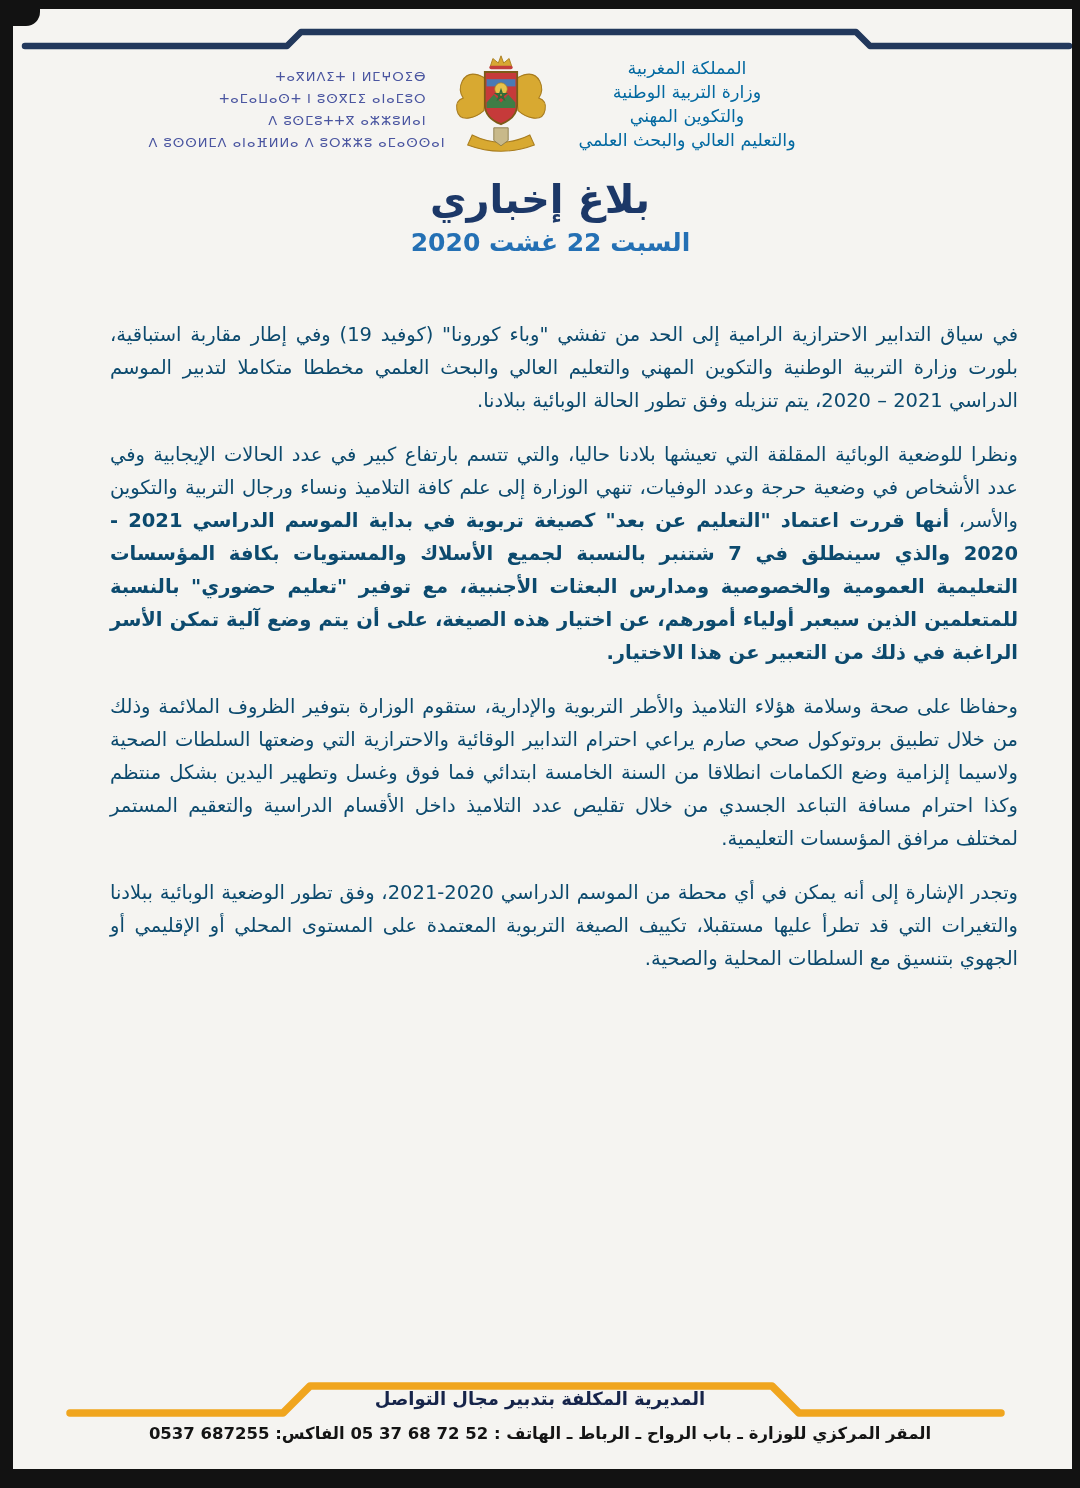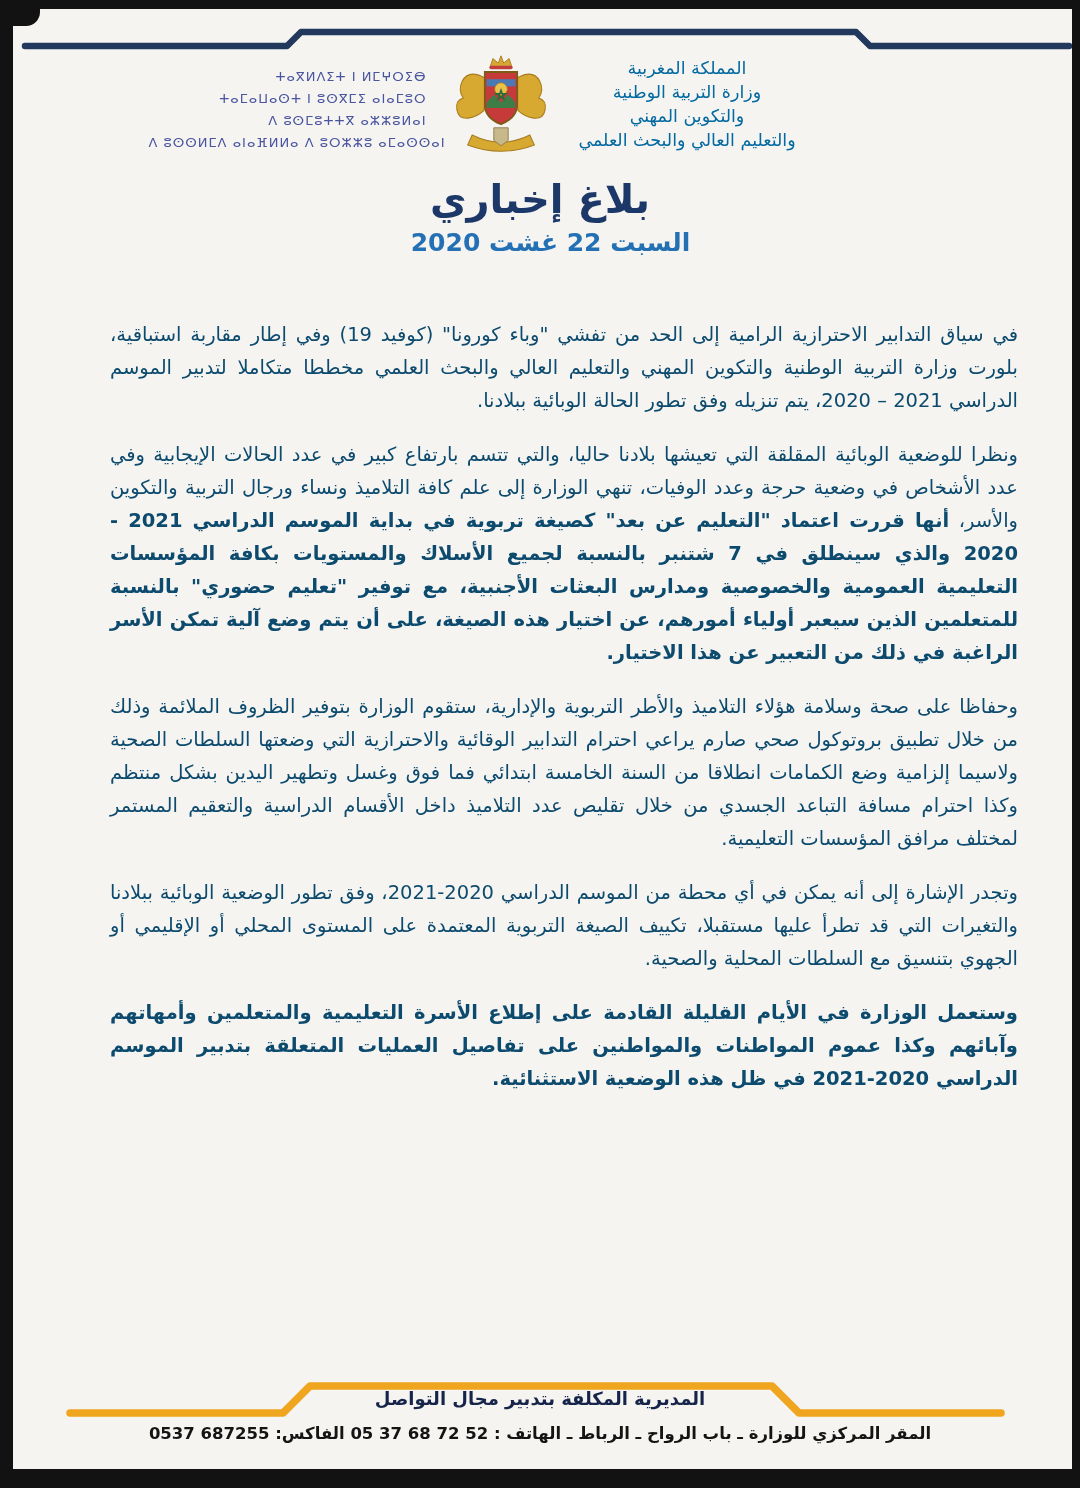--- a/index.html
+++ b/index.html
@@ -83,21 +83,20 @@
   </div>
 
   <div class="title">بلاغ إخباري</div>
   <div class="date">السبت 22 غشت 2020</div>
 
   <div class="bodytext">
       <p><span>في سياق التدابير الاحترازية الرامية إلى الحد من تفشي "وباء كورونا" (كوفيد 19) وفي إطار مقاربة استباقية، بلورت وزارة التربية الوطنية والتكوين المهني والتعليم العالي والبحث العلمي مخططا متكاملا لتدبير الموسم الدراسي 2021 – 2020، يتم تنزيله وفق تطور الحالة الوبائية ببلادنا.</span></p>
       <p><span>ونظرا للوضعية الوبائية المقلقة التي تعيشها بلادنا حاليا، والتي تتسم بارتفاع كبير في عدد الحالات الإيجابية وفي عدد الأشخاص في وضعية حرجة وعدد الوفيات، تنهي الوزارة إلى علم كافة التلاميذ ونساء ورجال التربية والتكوين والأسر، </span><span class="b">أنها قررت اعتماد "التعليم عن بعد" كصيغة تربوية في بداية الموسم الدراسي 2021 - 2020 والذي سينطلق في 7 شتنبر بالنسبة لجميع الأسلاك والمستويات بكافة المؤسسات التعليمية العمومية والخصوصية ومدارس البعثات الأجنبية، مع توفير "تعليم حضوري" بالنسبة للمتعلمين الذين سيعبر أولياء أمورهم، عن اختيار هذه الصيغة، على أن يتم وضع آلية تمكن الأسر الراغبة في ذلك من التعبير عن هذا الاختيار.</span></p>
       <p><span>وحفاظا على صحة وسلامة هؤلاء التلاميذ والأطر التربوية والإدارية، ستقوم الوزارة بتوفير الظروف الملائمة وذلك من خلال تطبيق بروتوكول صحي صارم يراعي احترام التدابير الوقائية والاحترازية التي وضعتها السلطات الصحية ولاسيما إلزامية وضع الكمامات انطلاقا من السنة الخامسة ابتدائي فما فوق وغسل وتطهير اليدين بشكل منتظم وكذا احترام مسافة التباعد الجسدي من خلال تقليص عدد التلاميذ داخل الأقسام الدراسية والتعقيم المستمر لمختلف مرافق المؤسسات التعليمية.</span></p>
       <p><span>وتجدر الإشارة إلى أنه يمكن في أي محطة من الموسم الدراسي 2020-2021، وفق تطور الوضعية الوبائية ببلادنا والتغيرات التي قد تطرأ عليها مستقبلا، تكييف الصيغة التربوية المعتمدة على المستوى المحلي أو الإقليمي أو الجهوي بتنسيق مع السلطات المحلية والصحية.</span></p>
-      <p><span class="b">وستعمل الوزارة في الأيام القليلة القادمة على إطلاع الأسرة التعليمية والمتعلمين وأمهاتهم وآبائهم وكذا عموم المواطنات والمواطنين على تفاصيل العمليات المتعلقة بتدبير الموسم الدراسي 2020-2021 في ظل هذه الوضعية الاستثنائية.</span></p>
     </div>
 
   <svg class="footline" viewBox="0 0 1080 50" aria-hidden="true">
     <polyline points="70,37 283,37 310,10 772,10 799,37 1001,37" fill="none" stroke="#f0a51e" stroke-width="7.5" stroke-linejoin="round" stroke-linecap="round"></polyline>
   </svg>
   <div class="directorate">المديرية المكلفة بتدبير مجال التواصل</div>
   <div class="address">المقر المركزي للوزارة ـ باب الرواح ـ الرباط ـ الهاتف : ‪05 37 68 72 52‬ الفاكس: ‪0537 687255‬</div>
 
   <div class="edge top"></div>
   <div class="edge left"></div>

